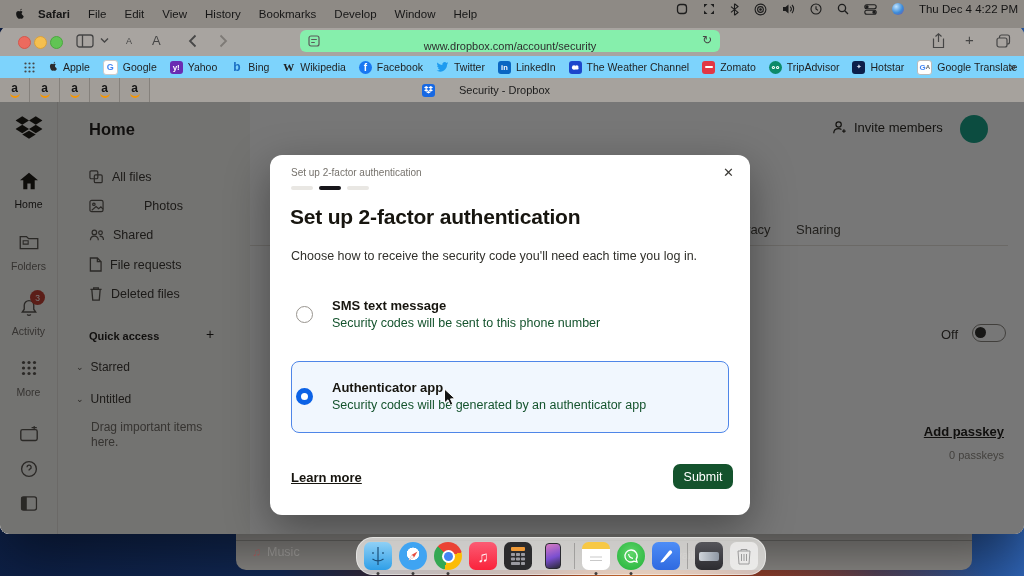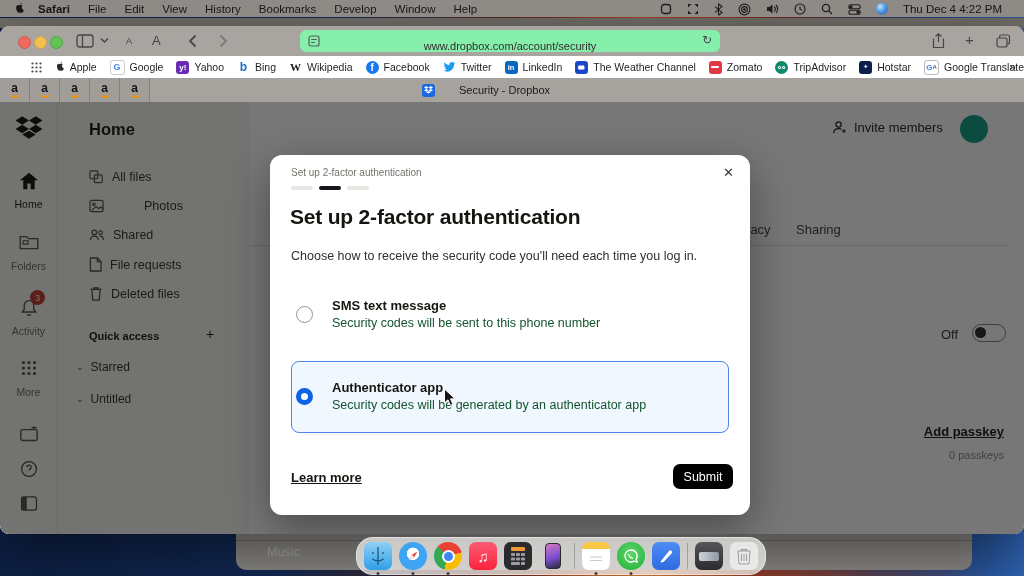--- a/index.html
+++ b/index.html
@@ -12,46 +12,46 @@
       linear-gradient(94deg,#0d1f45 0%,#122a57 30%,#57281f 48%,#a8401f 60%,#7a2c1e 72%,#1c3c72 86%,#2f64b5 100%);
     -webkit-font-smoothing:antialiased;
   }
   .abs{position:absolute;}
   svg{display:block;}
 
   
   .wall-top{top:18px;left:0;width:1024px;height:10px;background:#6f6b66;z-index:1;}
 
   
-  .menubar{top:0;left:0;width:1024px;height:17px;background:#8e8a85;z-index:40;
+  .menubar{top:0;left:0;width:1024px;height:28px;background:#8e8a85;z-index:40;
     display:flex;align-items:center;font-size:11.5px;color:#161616;}
   .menubar .apple{margin-left:14px;margin-right:4px;}
   .menubar .mi{padding:0 9px;}
   .menubar .mi.bold{font-weight:700;}
-  .mb-right{position:absolute;right:0;top:0;height:18px;display:flex;align-items:center;gap:15px;padding-right:22px;}
+  .mb-right{position:absolute;right:0;top:0;height:18px;display:flex;align-items:center;gap:15px;padding-right:6px;}
   .mb-right .time{font-size:11.5px;color:#141414;}
   .sphere{width:12px;height:12px;border-radius:50%;background:radial-gradient(circle at 35% 30%,#bfe3ff,#3b8bd8 55%,#7a4fa0);}
 
   
   .window{top:26px;left:0;width:1024px;height:508px;border-radius:9px;overflow:hidden;
     background:#a8a4a0;box-shadow:0 22px 60px rgba(0,0,0,.5);z-index:10;}
 
   .toolbar{position:absolute;top:0;left:0;width:100%;height:30px;background:#a8a4a0;}
   .tl{width:11px;height:11px;border-radius:50%;top:10px;}
   .tl.red{left:18px;background:#ec6a5e;border:0.5px solid #d5574c;}
   .tl.yellow{left:34px;background:#f5bf4f;border:0.5px solid #d8a03d;}
   .tl.green{left:50px;background:#61c454;border:0.5px solid #4aa83f;}
   .tbico{color:#454545;}
   .urlfield{left:300px;top:4px;width:420px;height:22px;border-radius:6px;background:#86efac;
     display:flex;align-items:flex-end;justify-content:center;font-size:11px;color:#2e2e2e;}
   .urlfield .pageico{position:absolute;left:8px;top:5px;}
   .urlfield .reload{position:absolute;right:8px;top:3px;font-size:12px;color:#454545;}
 
-  .favbar{position:absolute;top:30px;left:0;width:100%;height:22px;background:#ffffff;
-    display:flex;align-items:center;gap:13px;padding-left:0;font-size:10.5px;color:#1f1f1f;box-sizing:border-box;justify-content:flex-end;}
+  .favbar{position:absolute;top:30px;left:0;width:100%;height:22px;background:#7dd3fc;
+    display:flex;align-items:center;gap:13px;padding-left:24px;font-size:10.5px;color:#1f1f1f;box-sizing:border-box;}
   .fav{display:flex;align-items:center;gap:5px;white-space:nowrap;}
   .fic{width:13px;height:13px;border-radius:3px;display:flex;align-items:center;justify-content:center;
     font-size:9px;font-weight:700;color:#fff;flex:0 0 auto;}
   .fav-overflow{position:absolute;right:8px;font-size:12px;color:#3c3c3c;}
 
   .tabstrip{position:absolute;top:52px;left:0;width:100%;height:24px;background:#96928d;display:flex;}
   .pin{width:29px;border-right:1px solid #85817c;background:#a19d98;display:flex;flex-direction:column;
     align-items:center;justify-content:center;}
   .pin .a{font-size:12px;font-weight:700;color:#141414;line-height:10px;}
   .pin .smile{width:10px;height:4px;border-bottom:2px solid #f79500;border-radius:0 0 8px 8px;margin-top:-1px;}
@@ -106,21 +106,21 @@
   .pbar.active{background:#17161a;}
   .m-title{left:20px;top:50px;font-size:21px;font-weight:700;letter-spacing:-0.2px;color:#17150f;}
   .m-sub{left:21px;top:94px;font-size:12.5px;color:#31302b;}
   .radio{width:17px;height:17px;border-radius:50%;border:1.5px solid #98948e;box-sizing:border-box;background:#fff;}
   .radio.sel{border:5px solid #0c62e6;}
   .opt-title{font-size:13px;font-weight:700;color:#17150f;}
   .opt-desc{font-size:12.5px;color:#14532d;}
   .optbox{left:21px;top:206px;width:438px;height:72px;border-radius:8px;border:1.5px solid #4f86e8;
     background:#f1f7fe;box-sizing:border-box;}
   .learn{left:21px;top:315px;font-size:13px;font-weight:700;color:#17150f;text-decoration:underline;}
-  .submit{right:17px;top:309px;width:60px;height:25px;border-radius:7px;background:#000000;color:#fff;
+  .submit{right:17px;top:309px;width:60px;height:25px;border-radius:7px;background:#14532d;color:#fff;
     font-size:12.5px;display:flex;align-items:center;justify-content:center;}
   .cursor{left:443px;top:286px;z-index:9;}
 
   
   .bgwin{top:530px;left:236px;width:736px;height:40px;background:#908e8b;border-radius:0 0 10px 10px;z-index:5;}
   .bgwin .line{position:absolute;top:10px;left:0;width:100%;height:1px;background:rgba(70,68,66,.4);}
   .bgwin .music{position:absolute;left:16px;top:15px;display:flex;gap:6px;align-items:center;
     font-size:12.5px;color:#b3b1ae;}
   .bgwin .music .note{color:#c27070;font-size:12px;}
   .bgwin .storage{position:absolute;left:398px;top:19px;font-size:11.5px;color:#aeaca8;}
@@ -523,20 +523,21 @@
       <span class="sb-plus" style="top:224px;">+</span>
 
       <span class="sb-group" style="top:258px;">
           <span class="chev">⌄</span>
           <span>Starred</span>
         </span>
       <span class="sb-group" style="top:290px;">
           <span class="chev">⌄</span>
           <span>Untitled</span>
         </span>
+      <span class="drag-hint">Drag important items here.</span>
     </div>
 
     <span class="abs invite">
       <span>
           <svg width="15" height="15" viewBox="0 0 17 17" fill="none" stroke="#27251f" stroke-width="1.4">
             <circle cx="7.5" cy="5" r="3"></circle>
             <path d="M2 15 c0-3.2 2.4-5.2 5.5-5.2 1.2 0 2.3.3 3.2.9"></path>
             <path d="M13.5 10.5 v4 M11.5 12.5 h4"></path>
           </svg>
         </span>

